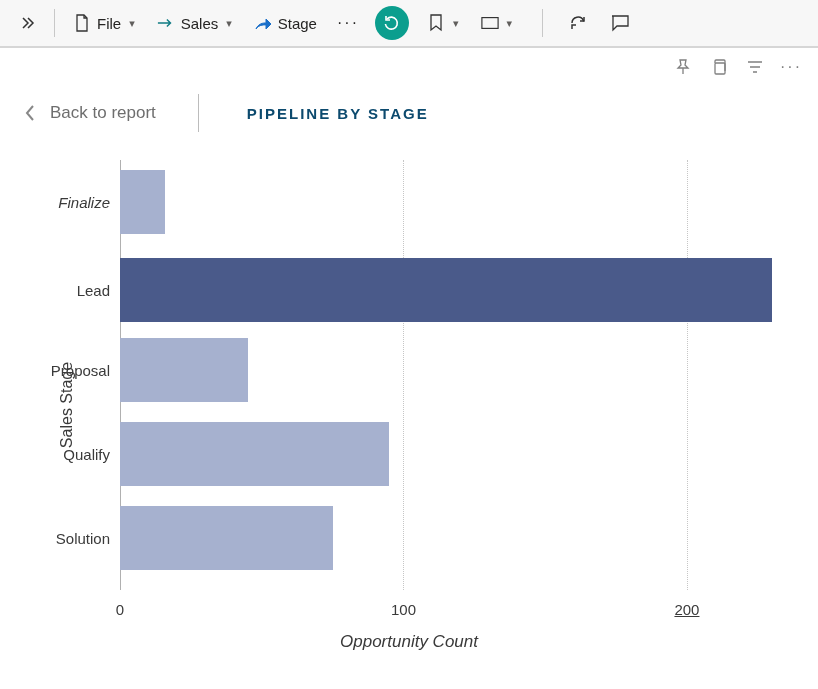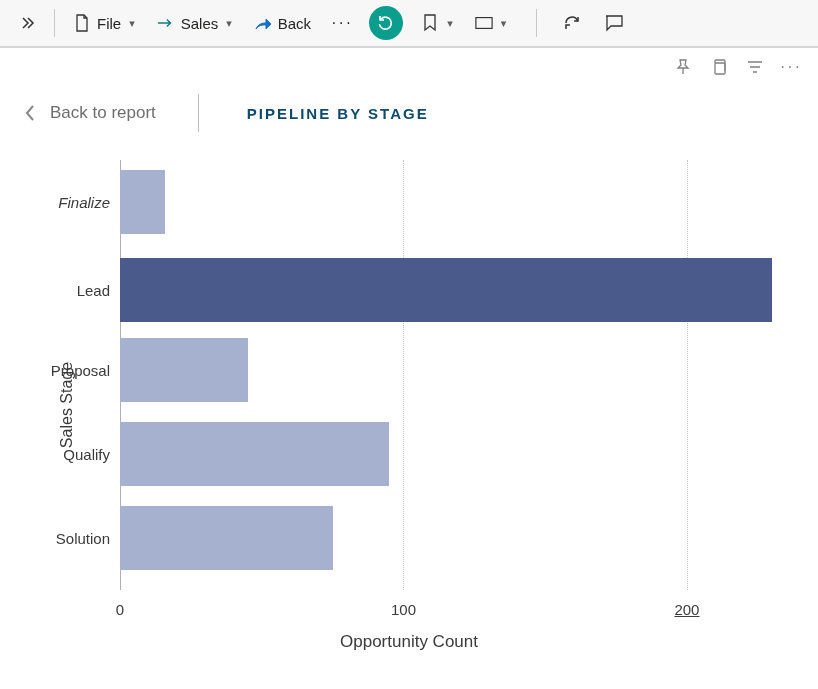--- a/index.html
+++ b/index.html
@@ -99,20 +99,21 @@
     color: #3a3a3a;
     white-space: nowrap;
   }
   .x-axis-title {
     position: absolute;
     left: 50%;
     bottom: 8px;
     transform: translateX(-50%);
     font-size: 17px;
     color: #3a3a3a;
+    font-style: italic;
   }
   .gridline {
     position: absolute;
     top: 0; bottom: 0;
     border-left: 1px dotted #c6c6c6;
   }
   .gridline.solid { border-left: 1px solid #b0b0b0; }
   .x-tick {
     position: absolute;
     bottom: -28px;
@@ -175,21 +176,21 @@
     <span>Sales</span>
     <span class="tb-chevron">▾</span>
   </div>
 
   <div class="tb-item">
     <span class="tb-icon">
       <svg width="18" height="18" viewBox="0 0 18 18" stroke="#1a6fc9" fill="#1a6fc9" stroke-width="1">
           <path d="M2 15c3-7 10-6 10-6V5l5 5-5 5v-4s-7-1-10 4z" fill="#1a6fc9"></path>
         </svg>
     </span>
-    <span>Back</span>
+    <span>Stage</span>
   </div>
 
   <div class="tb-item">
     <span class="tb-icon" style="font-size:16px;letter-spacing:2px;">···</span>
   </div>
 
   <div class="tb-circle">
     <svg width="18" height="18" viewBox="0 0 18 18" stroke="#fff" fill="none" stroke-width="1.6">
         <path d="M4 5a6 6 0 1 1-1.6 5"></path>
         <path d="M3 2v4h4"></path>

